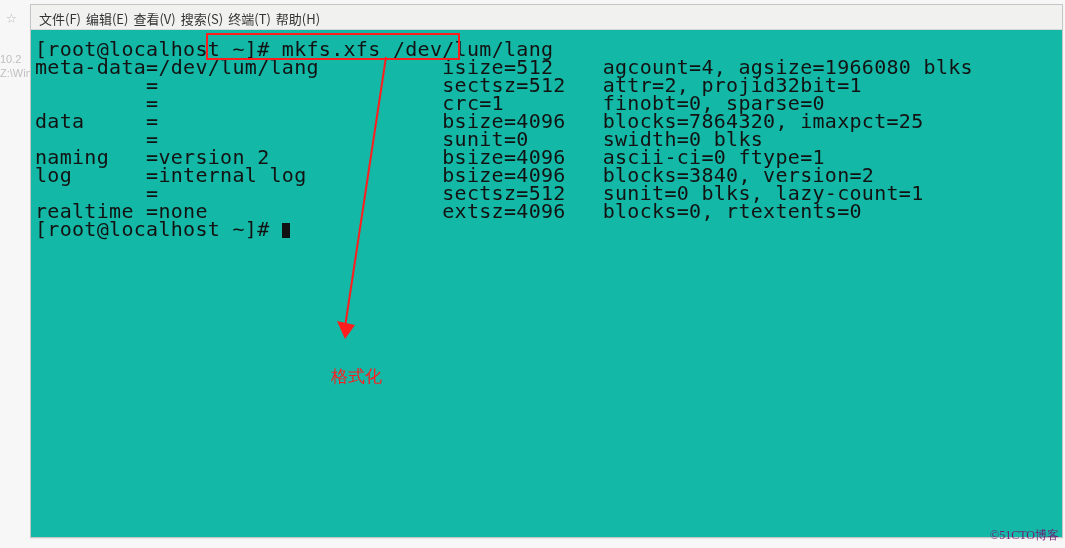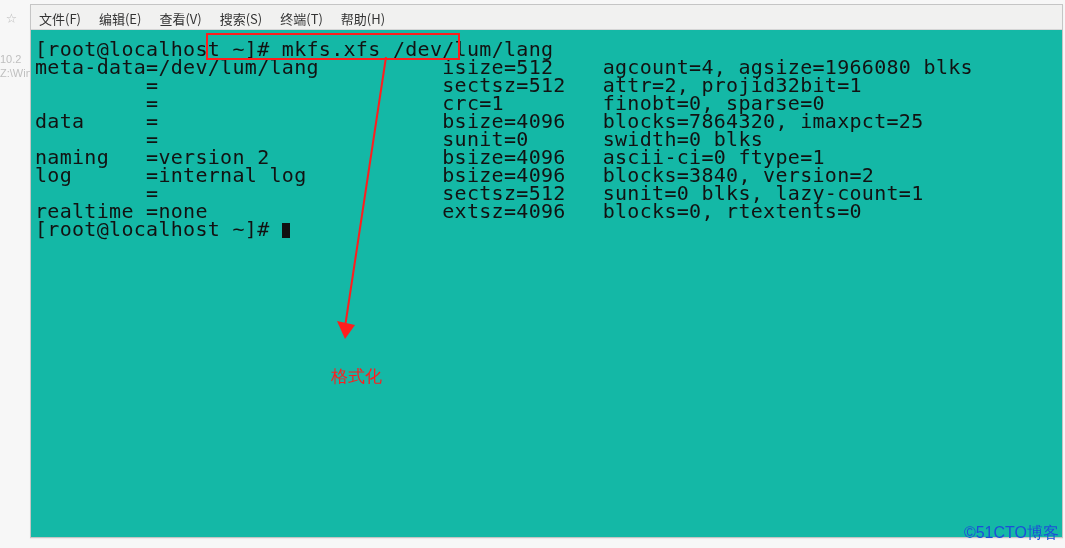--- a/index.html
+++ b/index.html
@@ -1,29 +1,29 @@
 <!DOCTYPE html>
 <html><head>
 <meta charset="utf-8">
 <style>
 html,body{margin:0;padding:0;width:1065px;height:548px;background:#f7f7f7;font-family:"DejaVu Sans Mono","Noto Sans Mono",monospace;font-size:14px;color:#222;overflow:hidden}
 .star{position:absolute;left:6px;top:6px;color:#bdbdbd;font-size:18px}
 .window{position:absolute;left:30px;top:4px;right:2px;bottom:10px;background:#fefefe;border:1px solid #c5c5c5;box-shadow:0 1px 1px rgba(0,0,0,.05)}
-.menubar{height:22px;border-bottom:1px solid #d6d6d6;padding:2px 8px 0 8px;font-family:"Noto Sans CJK SC","Microsoft YaHei",sans-serif;font-size:13px;color:#333;display:flex;gap:18px;align-items:center;background:#f1f1f0}
+.menubar{height:22px;border-bottom:1px solid #d6d6d6;padding:2px 8px 0 8px;font-family:"Noto Sans CJK SC","Microsoft YaHei",sans-serif;font-size:13px;color:#333;display:flex;gap:5px;align-items:center;background:#f1f1f0}
 .menubar span{cursor:default}
 .term{position:absolute;left:0;top:25px;right:0;bottom:0;background:#14b8a6;padding:10px 4px 0 4px;white-space:pre;font-size:20px;line-height:18px;letter-spacing:.3px;color:#121212}
 .term .line{display:block}
 .hlbox{position:absolute;border:2px solid #ff1d1d;pointer-events:none}
 .cursor{display:inline-block;width:8px;height:15px;background:#111;vertical-align:-2px}
 .arrow{position:absolute;pointer-events:none}
 .arrow line{stroke:#ff1d1d;stroke-width:2}
 .arrow polygon{fill:#ff1d1d}
 .anno{position:absolute;color:#ff1d1d;font-family:Liberation Serif, serif;font-size:17px}
 .ghost{position:absolute;left:0;top:52px;color:#bfbfbf;font-size:11px;font-family:sans-serif;line-height:14px;pointer-events:none}
-.watermark{position:absolute;right:6px;bottom:4px;color:#1d4ed8;font-size:16px;font-family:Liberation Sans, sans-serif}
+.watermark{position:absolute;right:6px;bottom:4px;color:#701a75;font-size:12px;font-family:Liberation Serif, serif}
 </style>
 </head>
 <body>
 
 <span class="star">☆</span>
 
 <div class="ghost">
   <div>10.2</div>
   <div>Z:\Windows 10.2.vm...</div>
 </div>

